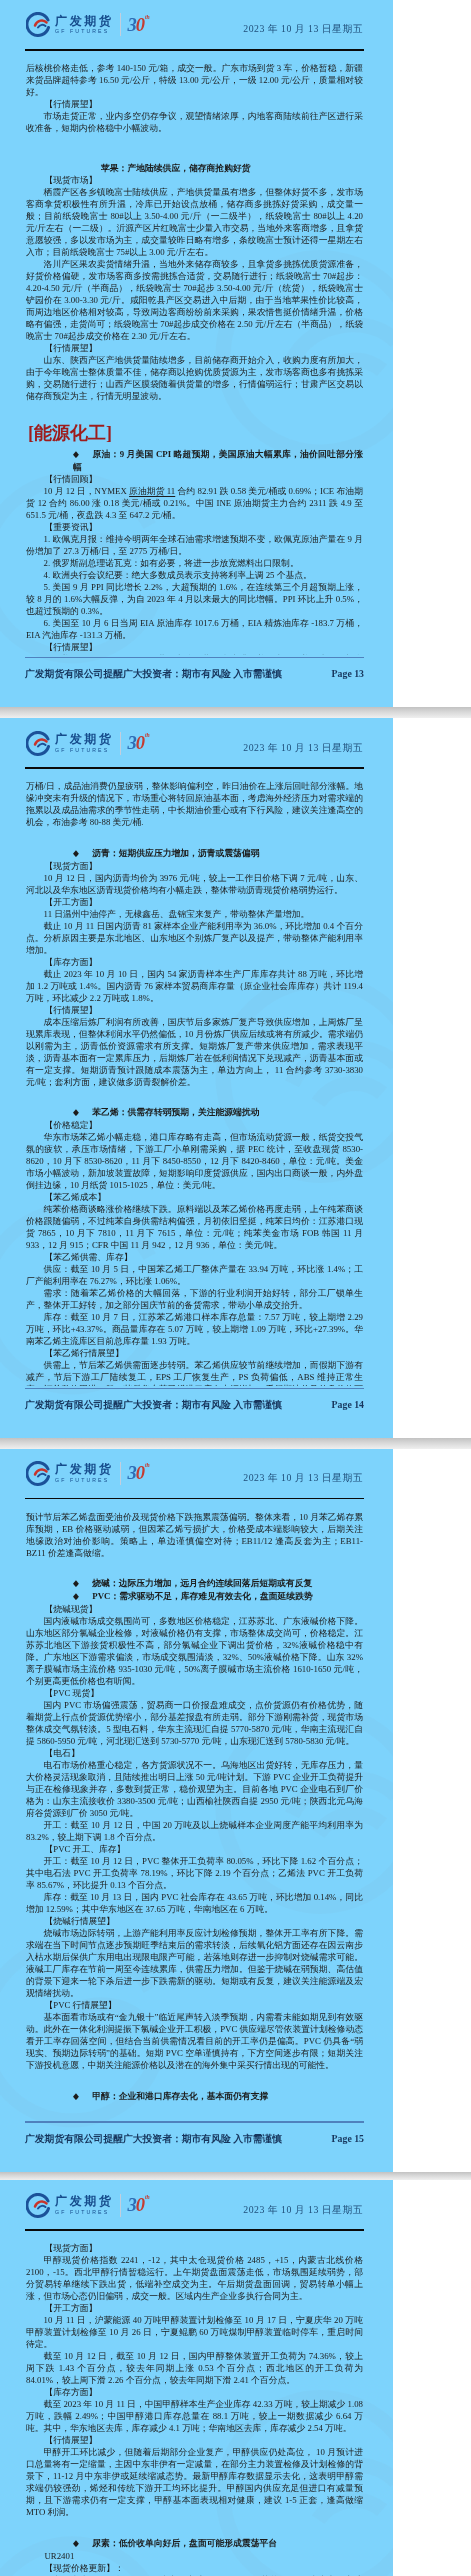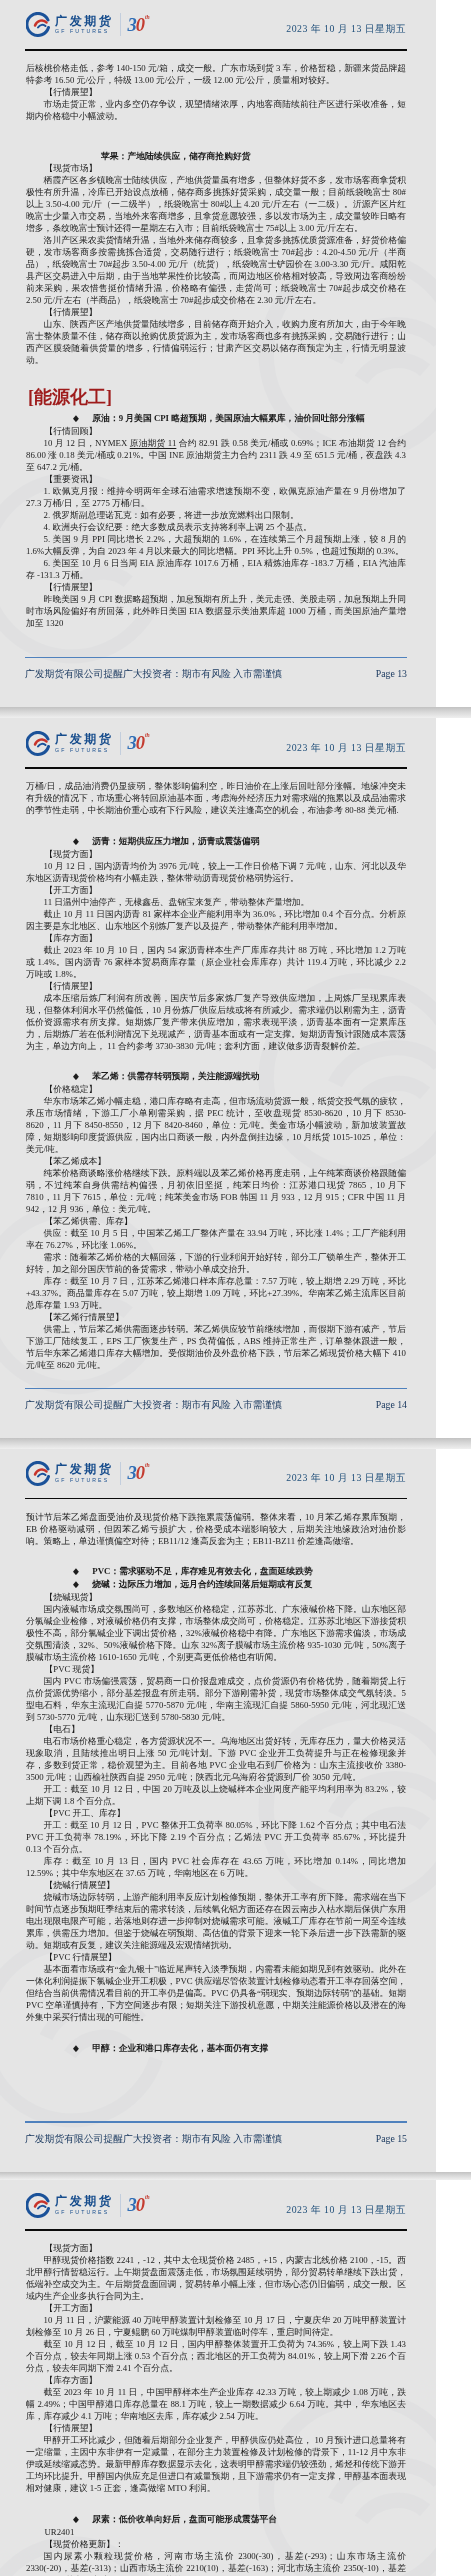--- a/index.html
+++ b/index.html
@@ -1,20 +1,20 @@
 <!DOCTYPE html>
 <html lang="zh" style="font-size:8.2px"><head>
 <meta charset="utf-8">
 <title>广发期货日报</title>
 <style>
   html,body{margin:0;padding:0;background:#ffffff;}
   body{width:471px;font-family:"Liberation Serif","DejaVu Serif",serif;color:#1c1c1c;}
   #doc-root{width:471px;}
 
-  .page{position:relative;width:436px;background:#e5e5e5;overflow:hidden;font-size:8.8px;line-height:12px;}
+  .page{position:relative;width:393px;background:#7dd3fc;overflow:hidden;font-size:8.8px;line-height:12px;}
   .page-separator{width:471px;background:linear-gradient(180deg,#c2c2c2 0%,#d8d8d8 45%,#efefef 100%);}
 
   
   .hdr{position:absolute;top:12.4px;left:26px;right:30px;display:flex;justify-content:space-between;align-items:flex-end;}
   .brand{display:flex;align-items:center;}
   .logo-icon{display:inline-flex;width:25px;height:25px;margin-right:4.1px;}
   .brand-names{display:flex;flex-direction:column;line-height:1.1;}
   .brand-cn{font-size:12px;font-weight:bold;color:#164C8C;letter-spacing:2.6px;font-family:"Liberation Sans",sans-serif;}
   .brand-en{font-size:5.2px;color:#164C8C;letter-spacing:2.1px;font-family:"Liberation Sans",sans-serif;margin-top:1.5px;}
   .brand-divider{width:0.5px;height:23px;background:#c3cedd;margin:0 6.7px;}
@@ -34,21 +34,21 @@
   .plain{margin:0;padding-left:18.5px;}
   .headline{margin:0;padding-left:47px;font-weight:bold;font-size:8.8px;line-height:12px;}
   .headline.no-diamond{padding-left:75px;}
   .headline .diamond{display:inline-block;margin-right:13.4px;font-size:7.7px;transform:scaleY(1.15);}
   .section{margin:4.1px 0 6.2px 2.1px;color:#9E1B1B;font-size:18px;line-height:17.5px;font-weight:bold;}
   .gap{height:9.3px;}
   .u{text-decoration:underline;text-underline-offset:1.5px;}
 
   
   .ftr-line{position:absolute;left:25px;right:29px;bottom:49px;height:1.5px;background:#4F81BD;}
-  .ftr{position:absolute;left:25px;right:29px;bottom:27px;display:flex;justify-content:space-between;align-items:flex-start;color:#17365D;font-weight:normal;font-size:9.8px;}
+  .ftr{position:absolute;left:25px;right:29px;bottom:27px;display:flex;justify-content:space-between;align-items:flex-start;color:#17365D;font-weight:bold;font-size:9.8px;}
 
   
   .watermark{position:absolute;pointer-events:none;opacity:0.05;}
   .wm1{top:34%;right:-46px;width:237px;height:237px;}
   .wm2{bottom:4%;left:-36px;width:216px;height:216px;}
   .watermark svg{width:100%;height:100%;}
 </style>
 </head>
 <body>
 
@@ -234,22 +234,22 @@
             <span class="bsup">th</span>
           </span>
         </div>
         <div class="hdr-date">2023 年 10 月 13 日星期五</div>
       </div>
       <div class="rule"></div>
       <div class="content">
         <p class="para cont">预计节后苯乙烯盘面受油价及现货价格下跌拖累震荡偏弱。整体来看，10 月苯乙烯存累库预期，EB 价格驱动减弱，但因苯乙烯亏损扩大，价格受成本端影响较大，后期关注地缘政治对油价影响。策略上，单边谨慎偏空对待；EB11/12 逢高反套为主；EB11-BZ11 价差逢高做缩。</p>
         <div class="gap"></div>
         <div class="gap"></div>
+        <h3 class="headline"><span class="diamond">◆</span><span>烧碱：边际压力增加，远月合约连续回落后短期或有反复</span></h3>
         <h3 class="headline"><span class="diamond">◆</span><span>PVC：需求驱动不足，库存难见有效去化，盘面延续跌势</span></h3>
-        <h3 class="headline"><span class="diamond">◆</span><span>烧碱：边际压力增加，远月合约连续回落后短期或有反复</span></h3>
         <p class="bracket">【烧碱现货】</p>
         <p class="para">国内液碱市场成交氛围尚可，多数地区价格稳定，江苏苏北、广东液碱价格下降。山东地区部分氯碱企业检修，对液碱价格仍有支撑，市场整体成交尚可，价格稳定。江苏苏北地区下游接货积极性不高，部分氯碱企业下调出货价格，32%液碱价格稳中有降。广东地区下游需求偏淡，市场成交氛围清淡，32%、50%液碱价格下降。山东 32%离子膜碱市场主流价格 935-1030 元/吨，50%离子膜碱市场主流价格 1610-1650 元/吨，个别更高更低价格也有听闻。</p>
         <p class="bracket">【PVC 现货】</p>
         <p class="para">国内 PVC 市场偏强震荡，贸易商一口价报盘难成交，点价货源仍有价格优势，随着期货上行点价货源优势缩小，部分基差报盘有所走弱。部分下游刚需补货，现货市场整体成交气氛转淡。5 型电石料，华东主流现汇自提 5770-5870 元/吨，华南主流现汇自提 5860-5950 元/吨，河北现汇送到 5730-5770 元/吨，山东现汇送到 5780-5830 元/吨。</p>
         <p class="bracket">【电石】</p>
         <p class="para">电石市场价格重心稳定，各方货源状况不一。乌海地区出货好转，无库存压力，量大价格灵活现象取消，且陆续推出明日上涨 50 元/吨计划。下游 PVC 企业开工负荷提升与正在检修现象并存，多数到货正常，稳价观望为主。目前各地 PVC 企业电石到厂价格为：山东主流接收价 3380-3500 元/吨；山西榆社陕西自提 2950 元/吨；陕西北元乌海府谷货源到厂价 3050 元/吨。</p>
         <p class="para">开工：截至 10 月 12 日，中国 20 万吨及以上烧碱样本企业周度产能平均利用率为 83.2%，较上期下调 1.8 个百分点。</p>
         <p class="bracket">【PVC 开工、库存】</p>
         <p class="para">开工：截至 10 月 12 日，PVC 整体开工负荷率 80.05%，环比下降 1.62 个百分点；其中电石法 PVC 开工负荷率 78.19%，环比下降 2.19 个百分点；乙烯法 PVC 开工负荷率 85.67%，环比提升 0.13 个百分点。</p>
         <p class="para">库存：截至 10 月 13 日，国内 PVC 社会库存在 43.65 万吨，环比增加 0.14%，同比增加 12.59%；其中华东地区在 37.65 万吨，华南地区在 6 万吨。</p>

